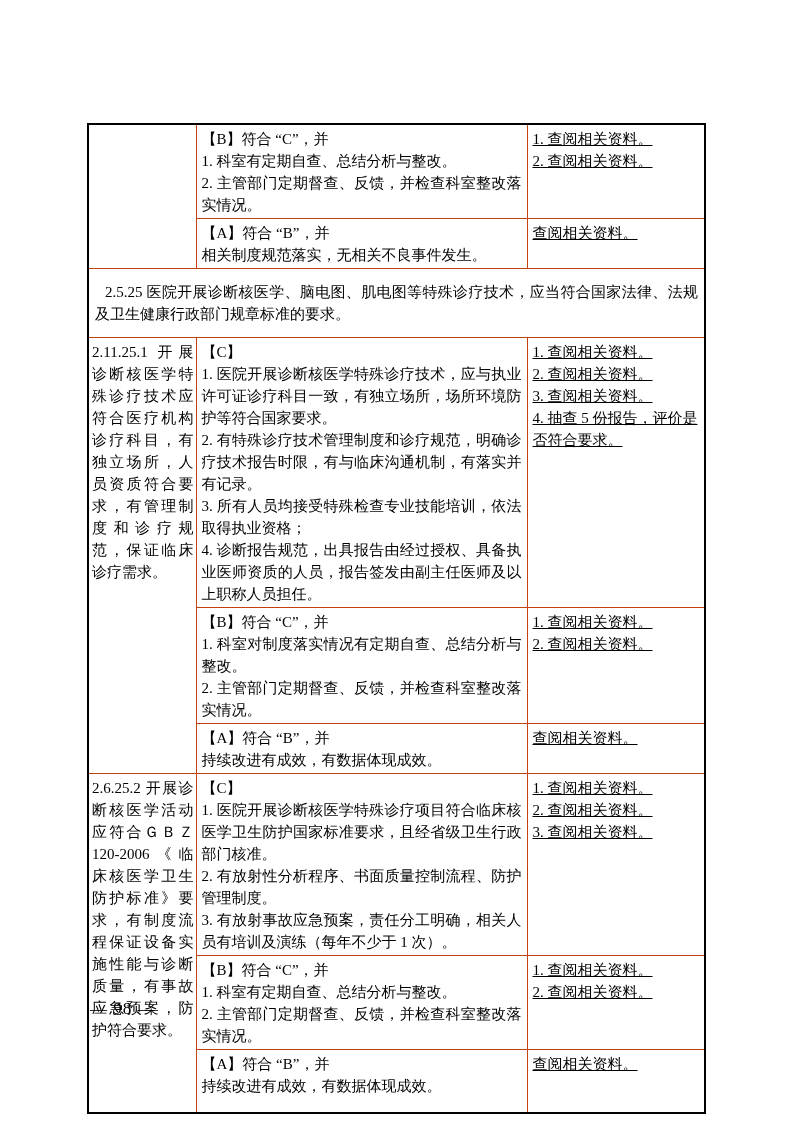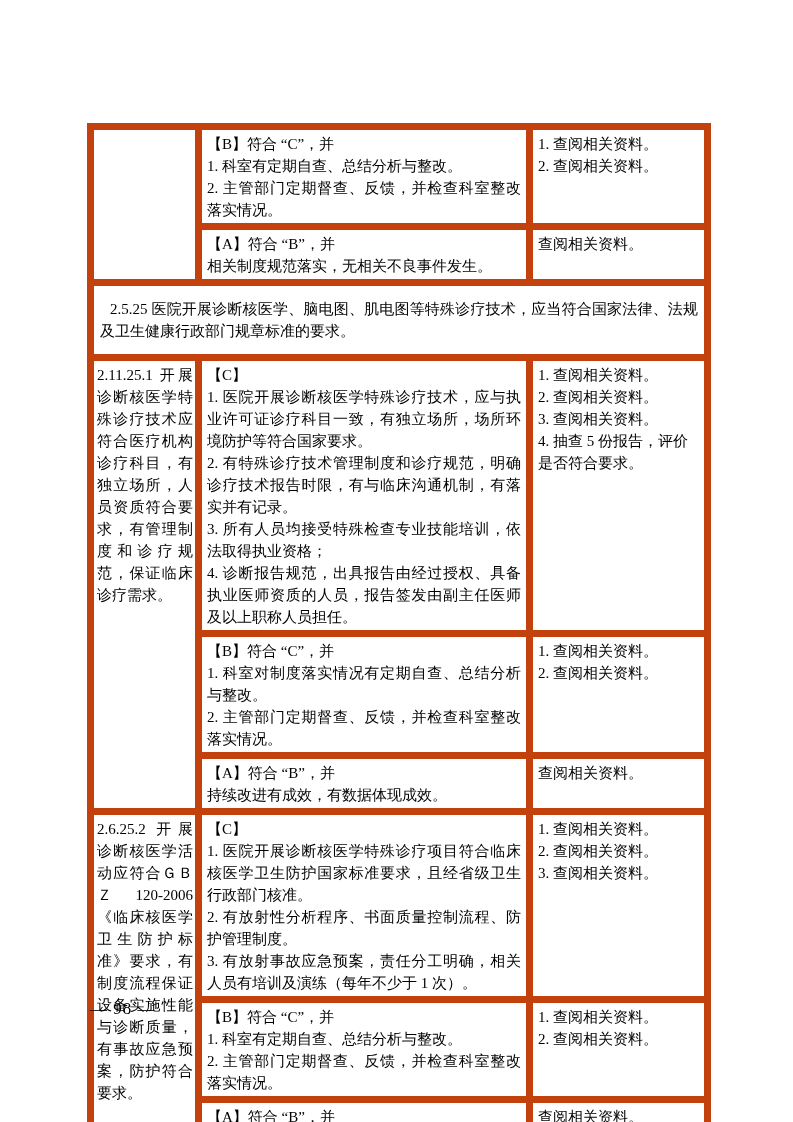--- a/index.html
+++ b/index.html
@@ -7,30 +7,30 @@
     width:793px;height:1122px;position:relative;
     background:#ffffff;color:#000;
     font-family:"Liberation Serif","DejaVu Serif",serif;
   }
   table.std{
     position:absolute;left:87px;top:123px;width:617px;
     border-collapse:collapse;table-layout:fixed;
     border:2px solid #000;
   }
   td{
-    border:7px solid #c2410c;
+    border:1px solid #c2410c;
     vertical-align:top;
     padding:3px 5px 2px 5px;
     font-size:15px;line-height:22px;
     white-space:pre-line;
     text-align:justify;
     overflow:hidden;
   }
   td.left-col{padding:3px 2px 2px 3px;}
-  td.methods{text-align:left;}
+  td.methods{text-align:left;text-decoration:underline;}
   td.methods-center{white-space:normal;margin-left:47px;}
   td.section-heading{text-indent:10px;padding:12px 6px;}
   tr.h90{height:90px}  tr.h46{height:46px}  tr.h47{height:47px}
   tr.h235{height:235px} tr.h88{height:88px} tr.h50{height:50px}
   tr.h165{height:165px} tr.h89{height:89px} tr.h63{height:63px}
   .footer{
     position:absolute;left:90px;top:999px;
     font-size:17px;letter-spacing:1px;
   }
 </style>

